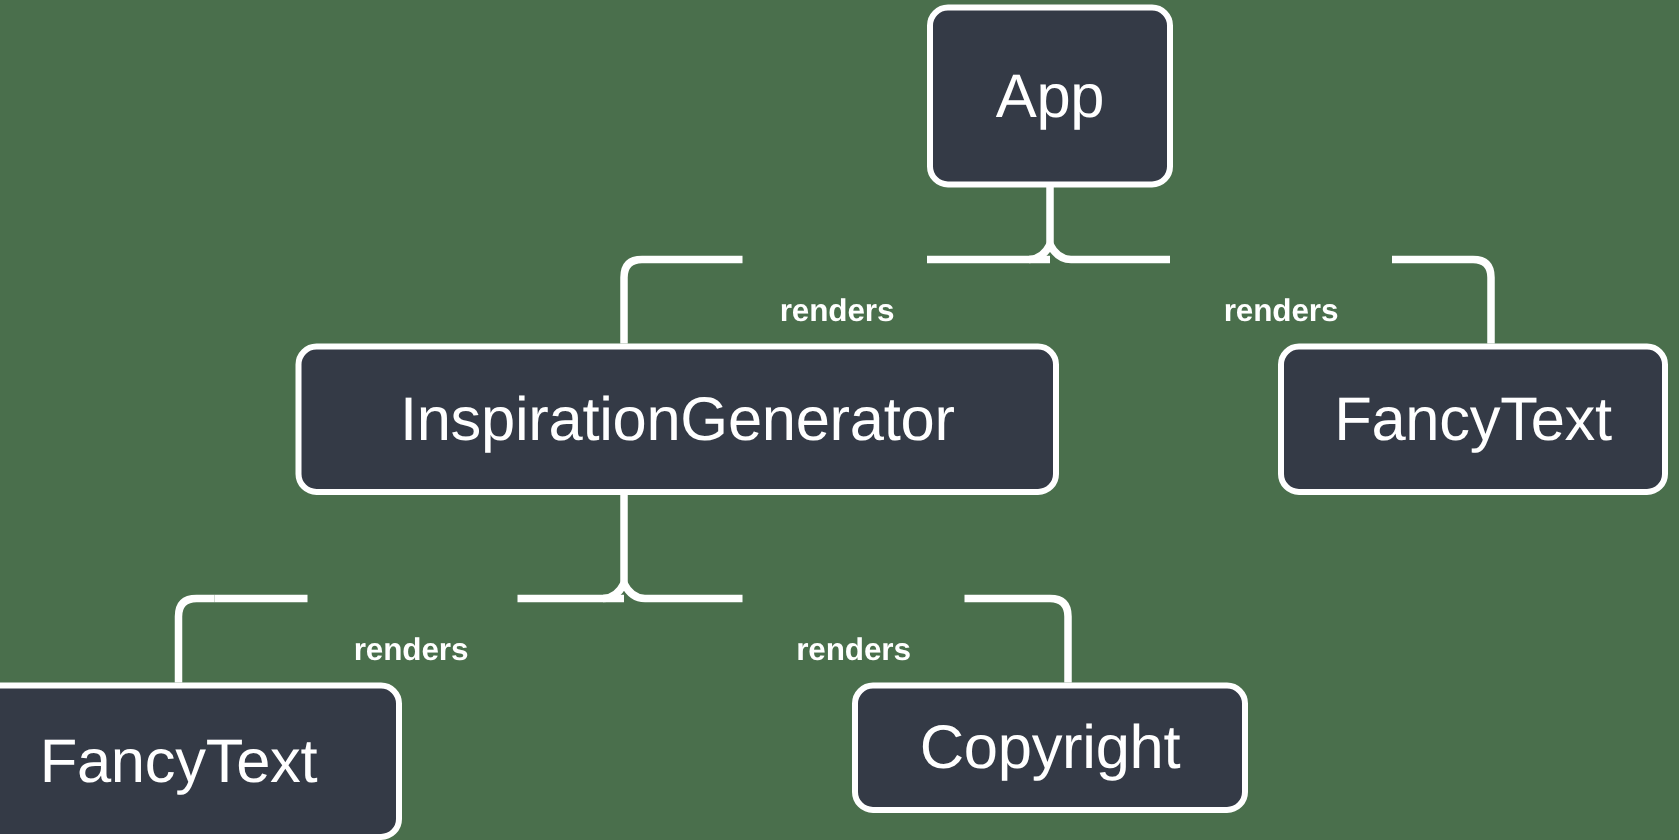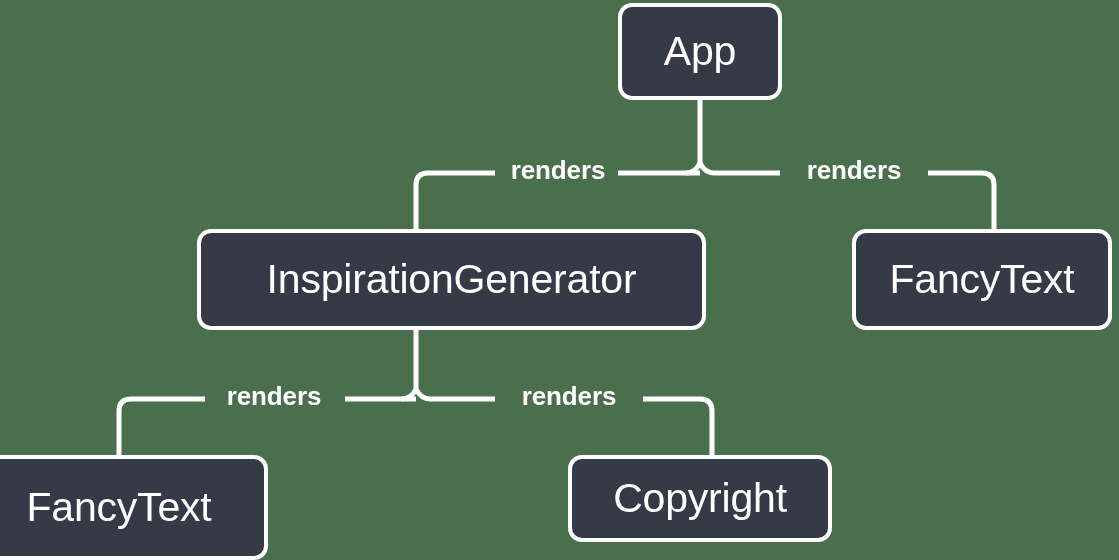--- a/index.html
+++ b/index.html
@@ -35,26 +35,27 @@
     color: #ffffff;
     font-size: 41px;
     font-weight: 400;
     letter-spacing: -0.2px;
     white-space: nowrap;
     z-index: 2;
   }
   .edge-label {
     position: absolute;
     color: #ffffff;
-    font-size: 26px;
+    font-size: 21px;
     font-weight: 700;
     letter-spacing: -0.1px;
     white-space: nowrap;
     transform: translate(-50%, -50%);
     z-index: 3;
+    margin-top: 38px;
   }
 </style>
 </head>
 <body>
 
 <div id="stage">
 
   <svg id="wires" viewBox="0 0 1119 560">
     <g fill="none" stroke="#ffffff" stroke-width="5" stroke-linecap="butt">
 
@@ -81,21 +82,21 @@
 
       <path d="M 143 399 L 131 399 q -12 0 -12 12 L 119 455"></path>
 
       <path d="M 430 399 L 495 399"></path>
       <path d="M 643 399 L 688 399"></path>
 
       <path d="M 688 399 L 700 399 q 12 0 12 12 L 712 455"></path>
     </g>
   </svg>
 
-  <div class="node" style="left:618px; top:3px; width:164px; height:97px;">
+  <div class="node" style="left:618px; top:3px; width:164px; height:122px;">
     <span>App</span>
   </div>
 
   <div class="node" style="left:197px; top:229px; width:509px; height:101px;">
     <span>InspirationGenerator</span>
   </div>
 
   <div class="node" style="left:852px; top:229px; width:260px; height:101px;">
     <span>FancyText</span>
   </div>

